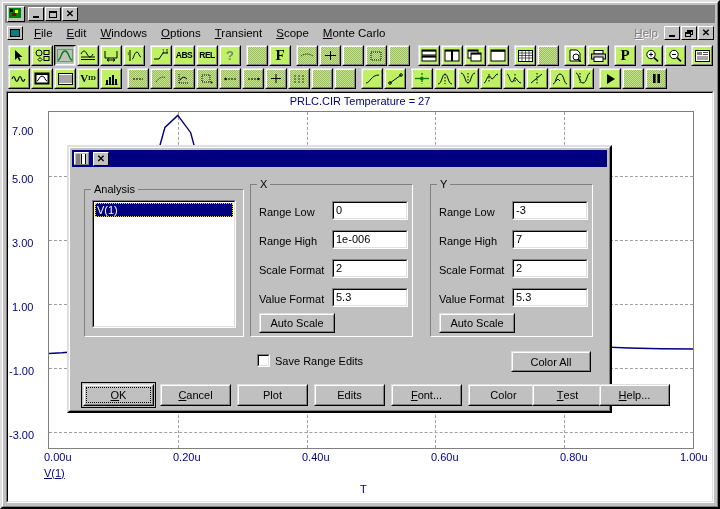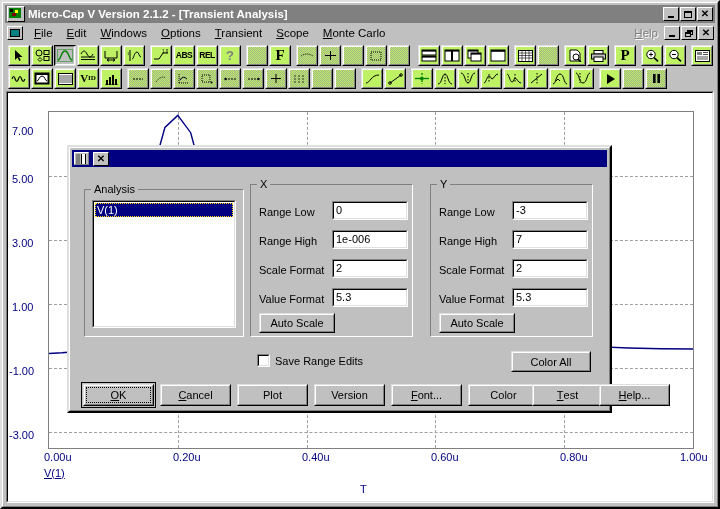--- a/index.html
+++ b/index.html
@@ -132,21 +132,20 @@
 <div class="app">
  <div class="app-inner">
 
   <div class="titlebar">
     <div class="title-ico">
       <i style="left:1px;top:1px;width:12px;height:10px;background:#008000;"></i>
       <i style="left:2px;top:2px;width:3px;height:3px;background:#000;"></i>
       <i style="left:7px;top:3px;width:3px;height:3px;background:#ff0;"></i>
       <i style="left:4px;top:6px;width:4px;height:3px;background:#800000;"></i>
     </div>
-    <div class="title-text">Micro-Cap V Version 2.1.2 - [Transient Analysis]</div>
     <div class="tb-btns">
       <div class="tb-btn">
             <span class="gl">
               <span class="min-gl"></span>
             </span>
           </div>
       <div class="tb-btn">
             <span class="gl">
               <span class="max-gl"></span>
             </span>
@@ -763,20 +762,21 @@
                 <rect x="2" y="1" width="2.6" height="9" fill="#000"></rect>
                 <rect x="6.4" y="1" width="2.6" height="9" fill="#000"></rect>
               </svg>
             </span>
           </div>
         </div>
   </div>
 
   <div class="plotwin">
    <div class="plotwin-in">
+    <div class="plot-title">PRLC.CIR Temperature = 27</div>
 
     <div class="axis-lbl" style="left:4px;top:32px;">7.00</div>
     <div class="axis-lbl" style="left:4px;top:80px;">5.00</div>
     <div class="axis-lbl" style="left:4px;top:144px;">3.00</div>
     <div class="axis-lbl" style="left:4px;top:208px;">1.00</div>
     <div class="axis-lbl" style="left:1px;top:272px;">-1.00</div>
     <div class="axis-lbl" style="left:1px;top:336px;">-3.00</div>
 
     <div class="axis-lbl" style="left:36px;top:358px;">0.00u</div>
     <div class="axis-lbl" style="left:165px;top:358px;">0.20u</div>
@@ -885,21 +885,21 @@
     <div class="btn def" style="left:13px;top:236px;width:71px;height:22px;">
       <span class="bin"><u>O</u>K</span>
           </div>
     <div class="btn" style="left:90px;top:236px;width:71px;height:22px;">
       <span class="bin"><u>C</u>ancel</span>
           </div>
     <div class="btn" style="left:167px;top:236px;width:71px;height:22px;">
       <span class="bin">Plot</span>
           </div>
     <div class="btn" style="left:244px;top:236px;width:71px;height:22px;">
-      <span class="bin">Version</span>
+      <span class="bin">Edits</span>
           </div>
     <div class="btn" style="left:321px;top:236px;width:71px;height:22px;">
       <span class="bin"><u>F</u>ont...</span>
           </div>
     <div class="btn" style="left:398px;top:236px;width:71px;height:22px;text-align:right;">
       <span class="bin">Color</span>
           </div>
     <div class="btn" style="left:462px;top:236px;width:71px;height:22px;">
       <span class="bin"><u>T</u>est</span>
           </div>

